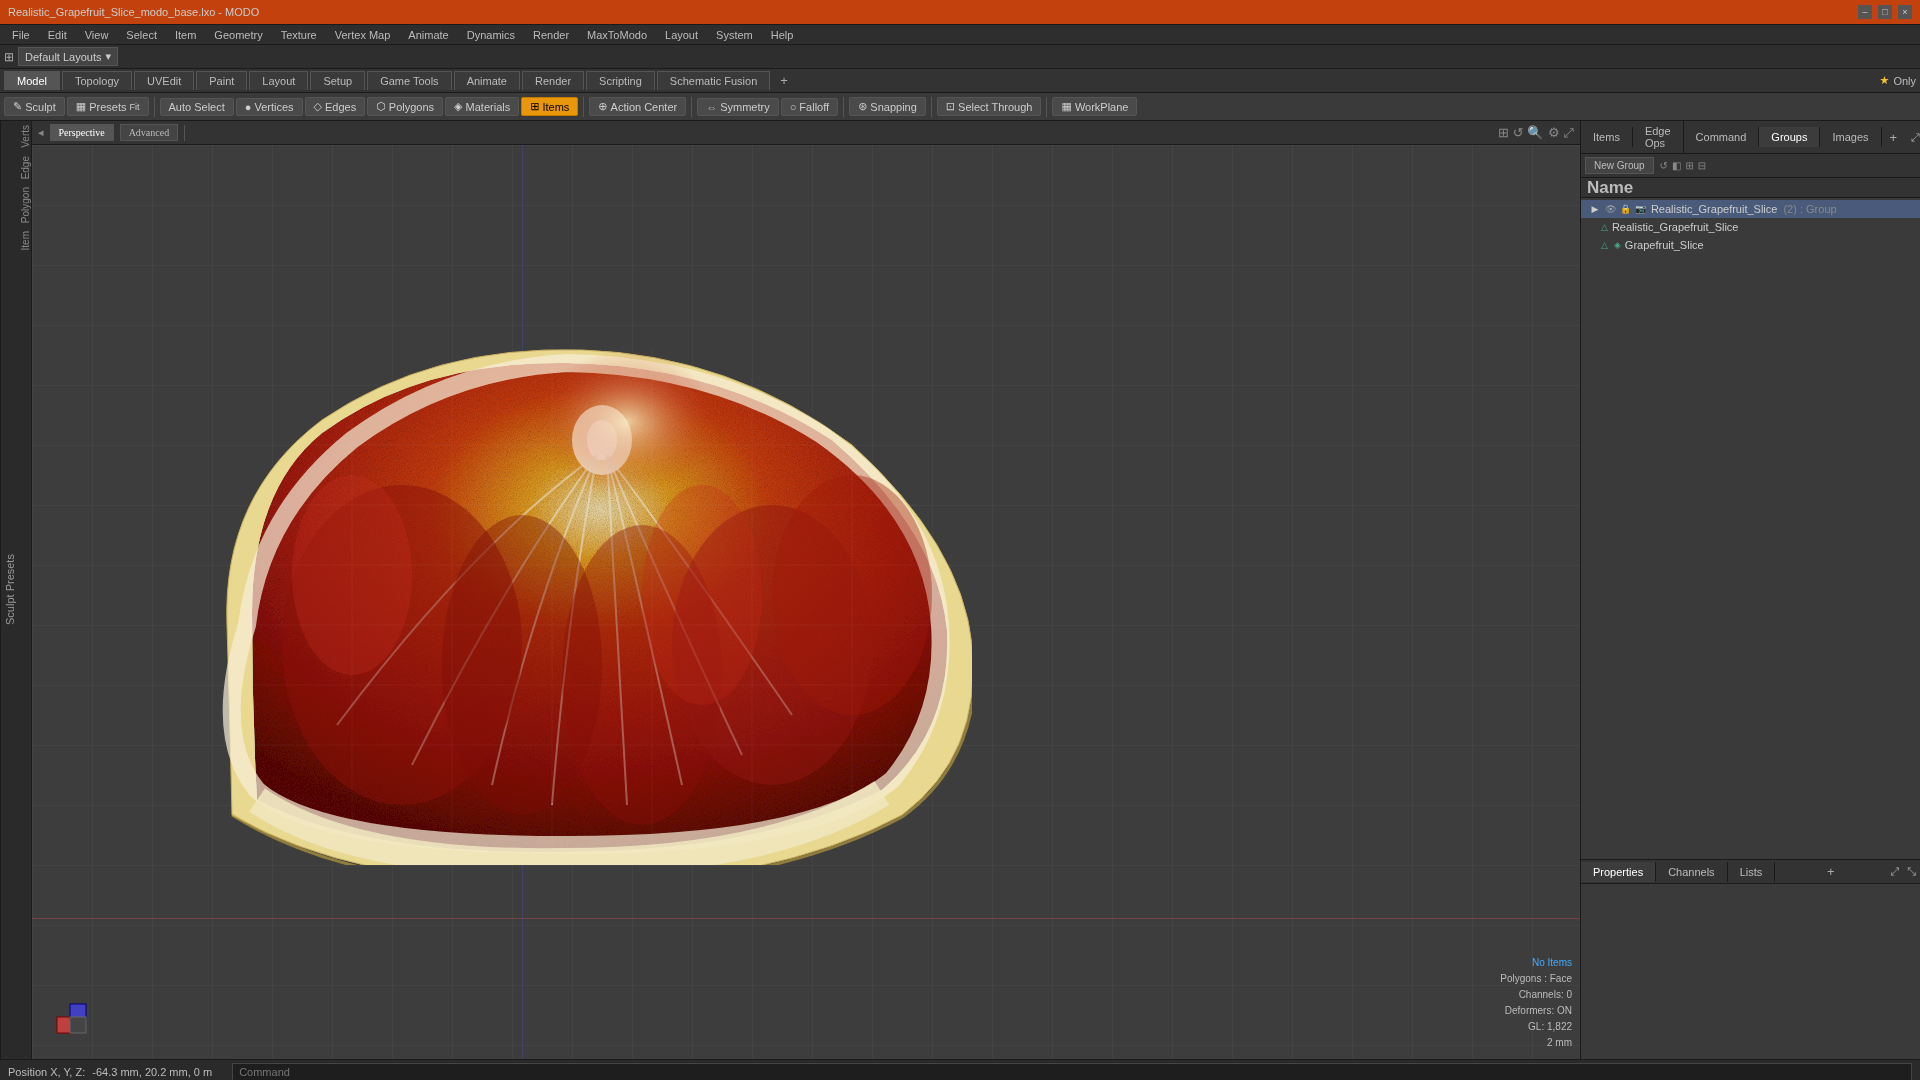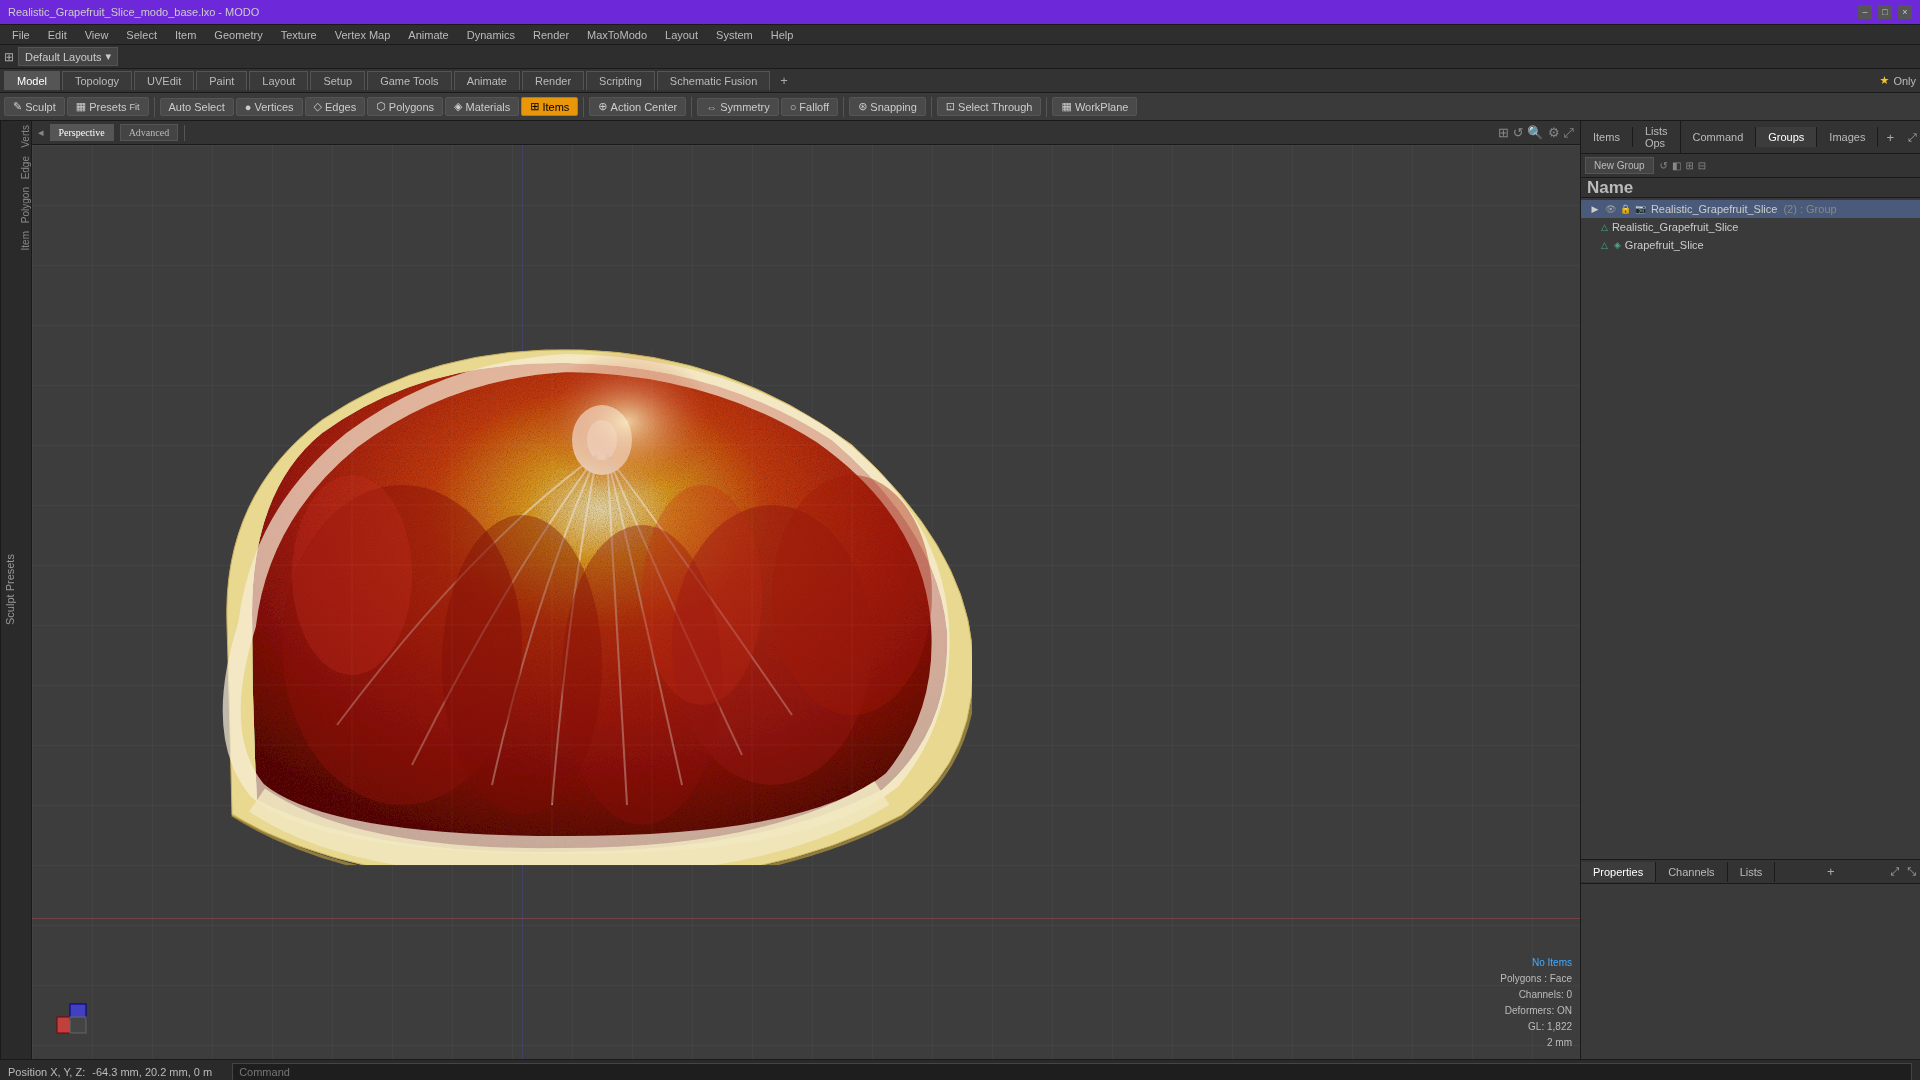--- a/index.html
+++ b/index.html
@@ -9,21 +9,21 @@
       font-family: 'Segoe UI', Arial, sans-serif;
       font-size: 11px;
       width: 1920px;
       height: 1080px;
       overflow: hidden;
       user-select: none;
     }
 
     
     #title-bar {
-      background: #6d28d9;
+      background: #c2410c;
       height: 22px;
       display: flex;
       align-items: center;
       justify-content: space-between;
       padding: 12px 8px;
       border-bottom: 1px solid #1a1a1a;
     }
     #title-bar-controls { display: flex; gap: 6px; }
     .win-btn {
       width: 14px; height: 14px;
@@ -676,21 +676,21 @@
         <div>GL: 1,822</div>
         <div>2 mm</div>
       </div>
     </div>
   </div>
 
   <div id="right-panel">
 
     <div id="right-panel-tabs">
       <div class="rp-tab">Items</div>
-      <div class="rp-tab">Lists Ops</div>
+      <div class="rp-tab">Edge Ops</div>
       <div class="rp-tab">Command</div>
       <div class="rp-tab active">Groups</div>
       <div class="rp-tab">Images</div>
       <div class="rp-tab-plus">+</div>
       <div class="rp-expand">⤢</div>
     </div>
 
     <div id="groups-panel">
       <div id="groups-toolbar">
         <button class="groups-btn">New Group</button>

